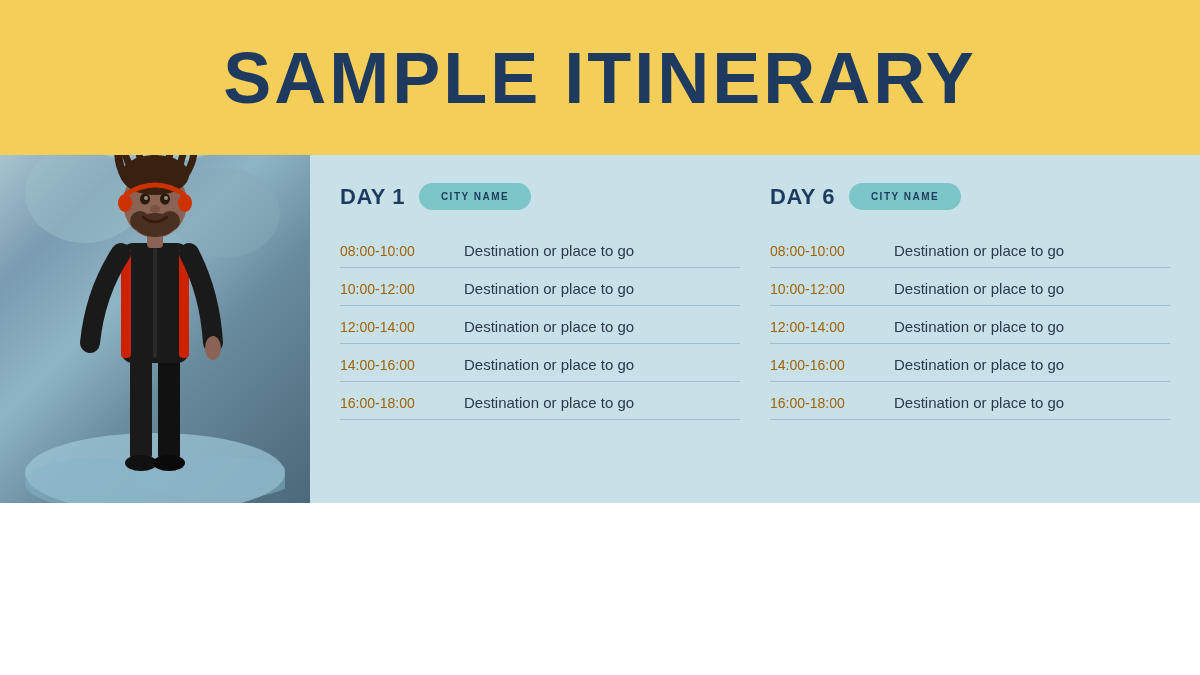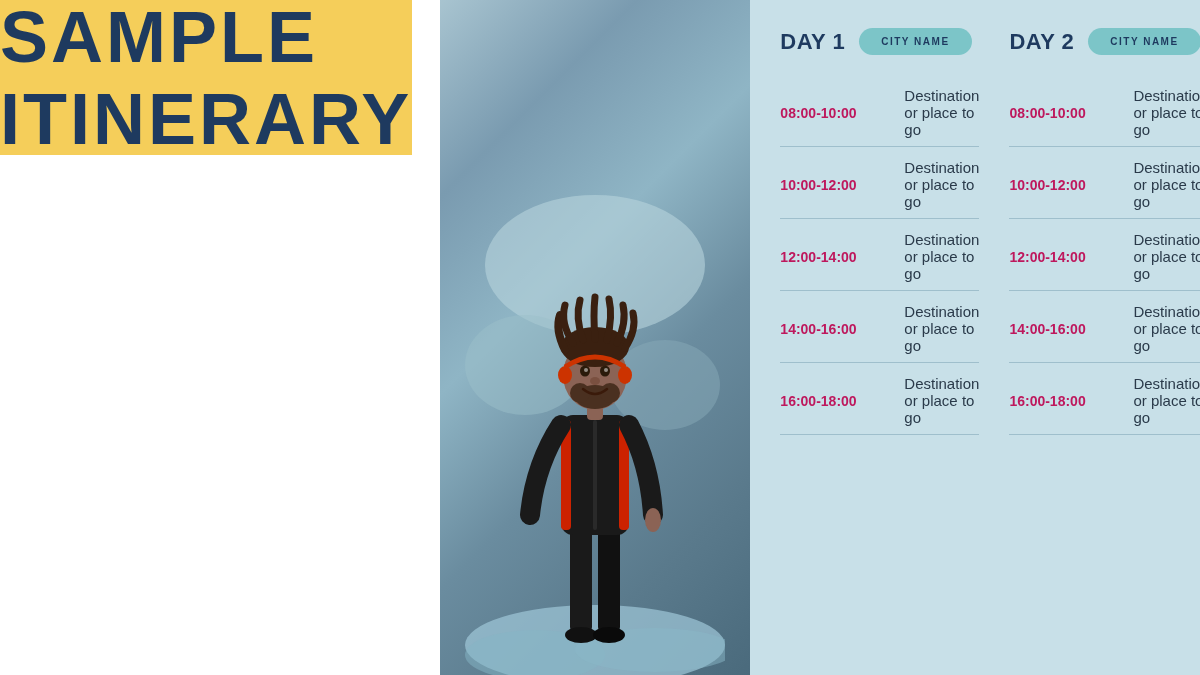--- a/index.html
+++ b/index.html
@@ -6,23 +6,23 @@
 
     body {
       width: 1200px;
       height: 675px;
       overflow: hidden;
       font-family: 'Arial', sans-serif;
     }
 
     .page {
       width: 1200px;
-      height: 675px;
-      display: flex;
-      gap: 28px;
+      height: 503px;
+      display: flex;
+      flex-direction: column;
     }
 
     
     .header {
       background-color: #F5CE5A;
       height: 155px;
       display: flex;
       align-items: center;
       justify-content: center;
     }
@@ -114,22 +114,22 @@
       display: flex;
       flex-direction: row;
       align-items: center;
       padding: 12px 0 8px 0;
       border-bottom: 1.5px solid #9fbfcc;
       gap: 16px;
     }
 
     .time-label {
       font-size: 14px;
-      font-weight: 700;
-      color: #be185d;
+      font-weight: 400;
+      color: #a16207;
       min-width: 100px;
       white-space: nowrap;
     }
 
     .dest-label {
       font-size: 15px;
       font-weight: 400;
       color: #2a3a4a;
       margin-left: 8px;
     }
@@ -238,21 +238,21 @@
     </div>
             <div class="schedule-item">
       <span class="time-label">16:00-18:00</span>
       <span class="dest-label">Destination or place to go</span>
     </div>
           </div>
       </div>
 
       <div class="day-col">
         <div class="day-header">
-          <span class="day-label">DAY 2</span>
+          <span class="day-label">DAY 6</span>
           <span class="city-badge">CITY NAME</span>
         </div>
         <div class="schedule-row" id="day2-rows">
             <div class="schedule-item">
       <span class="time-label">08:00-10:00</span>
       <span class="dest-label">Destination or place to go</span>
     </div>
             <div class="schedule-item">
       <span class="time-label">10:00-12:00</span>
       <span class="dest-label">Destination or place to go</span>

